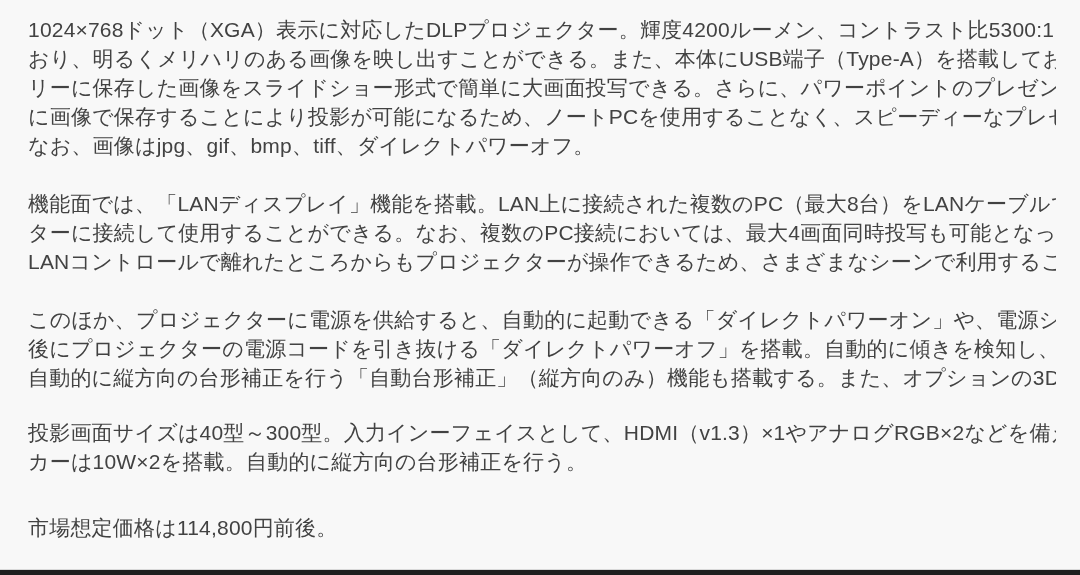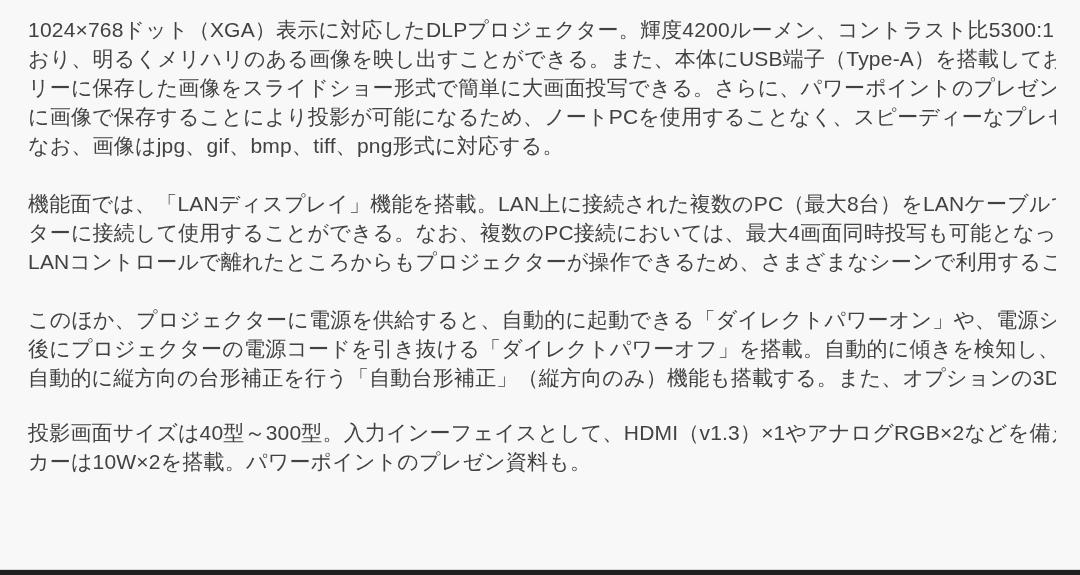--- a/index.html
+++ b/index.html
@@ -49,36 +49,39 @@
 </head>
 <body>
 
 <main class="article">
 
   <section class="paragraph p1">
     <div class="line">1024×768ドット（XGA）表示に対応したDLPプロジェクター。輝度4200ルーメン、コントラスト比5300:1を実現して</div>
     <div class="line">おり、明るくメリハリのある画像を映し出すことができる。また、本体にUSB端子（Type-A）を搭載しており、USBメモ</div>
     <div class="line">リーに保存した画像をスライドショー形式で簡単に大画面投写できる。さらに、パワーポイントのプレゼン資料も、保存時</div>
     <div class="line">に画像で保存することにより投影が可能になるため、ノートPCを使用することなく、スピーディーなプレゼンが行える。</div>
-    <div class="line">なお、画像はjpg、gif、bmp、tiff、png形式に対応する。</div>
+    <div class="line">なお、画像はjpg、gif、bmp、tiff、ダイレクトパワーオフ。</div>
   </section>
 
   <section class="paragraph p2">
     <div class="line">機能面では、「LANディスプレイ」機能を搭載。LAN上に接続された複数のPC（最大8台）をLANケーブルでプロジェク</div>
     <div class="line">ターに接続して使用することができる。なお、複数のPC接続においては、最大4画面同時投写も可能となっている。また、</div>
     <div class="line">LANコントロールで離れたところからもプロジェクターが操作できるため、さまざまなシーンで利用することができる。</div>
   </section>
 
   <section class="paragraph p3">
     <div class="line">このほか、プロジェクターに電源を供給すると、自動的に起動できる「ダイレクトパワーオン」や、電源シャットダウン直</div>
     <div class="line">後にプロジェクターの電源コードを引き抜ける「ダイレクトパワーオフ」を搭載。自動的に傾きを検知し、リアルタイムに</div>
     <div class="line">自動的に縦方向の台形補正を行う「自動台形補正」（縦方向のみ）機能も搭載する。また、オプションの3D専用メガネ</div>
   </section>
 
   <section class="paragraph p4">
     <div class="line">投影画面サイズは40型～300型。入力インーフェイスとして、HDMI（v1.3）×1やアナログRGB×2などを備える。スピー</div>
-    <div class="line">カーは10W×2を搭載。パワーポイントのプレゼン資料も。</div>
+    <div class="line">カーは10W×2を搭載。自動的に縦方向の台形補正を行う。</div>
   </section>
 
+  <section class="paragraph p5">
+    <div class="line">市場想定価格は114,800円前後。</div>
+  </section>
 
 </main>
 
 <div class="bottom-bar"></div>
 
 </body></html>

